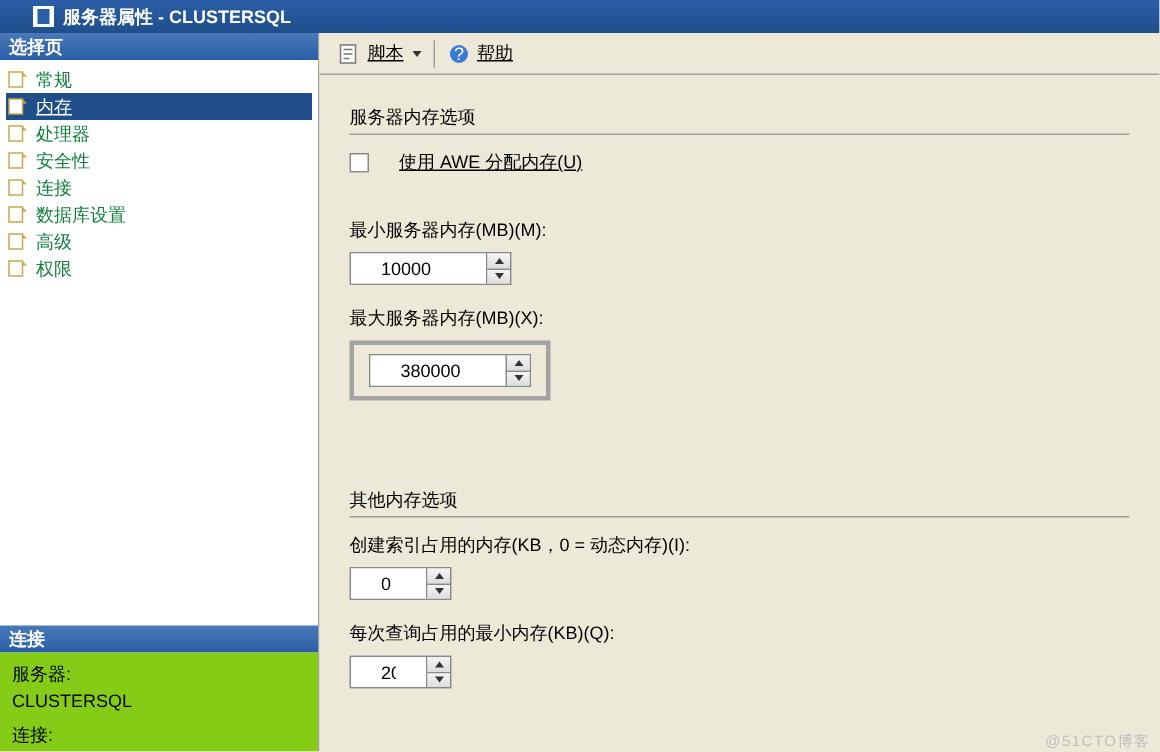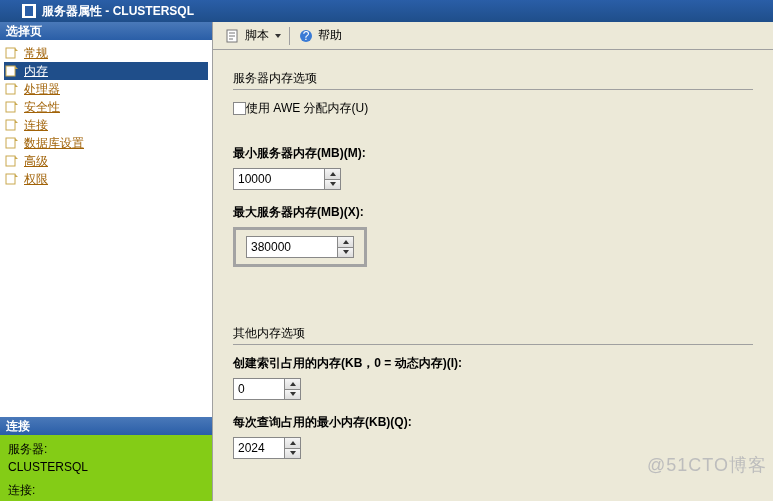--- a/index.html
+++ b/index.html
@@ -10,48 +10,48 @@
   .titlebar-icon::after { content:""; width:8px; height:10px; background:#2a5ea7; }
   .body-row { display: flex; flex: 1; min-height: 0; justify-content: space-between; }
   .sidebar { width: 213px; background: #fff; display: flex; flex-direction: column; border-right: 1px solid #a0a0a0; }
   .panel-header { background: linear-gradient(#4a79b9,#2a5ea7); color: #fff; height: 18px; line-height: 18px; padding-left: 6px; font-weight: bold; }
   .nav-list { flex: none; background: #fff; padding: 4px 4px; }
   .nav-item { display: flex; align-items: center; height: 18px; cursor: pointer; }
   .nav-item.selected { background: #1f4e8a; color:#fff; }
   .nav-item.selected .nav-label { color:#fff; }
   .nav-icon { width:16px; height:14px; margin-right:4px; display:inline-flex; align-items:center; justify-content:center; }
   .nav-icon svg { width:14px; height:12px; }
-  .nav-label { color:#a16207; text-decoration: underline; }
+  .nav-label { color:#15803d; }
   .nav-item.selected .nav-label { text-decoration: underline; color:#fff; }
   .sidebar-spacer { flex: 1; background:#fff; }
   .conn-block { padding: 6px 24px 0 8px; background:#84cc16; }
   .conn-label { margin-bottom:2px; }
   .content { flex:1; background: #ece9d8; display:flex; flex-direction:column; }
-  .toolbar { height: 28px; border-bottom: 1px solid #a0a0a0; display:flex; align-items:center; padding: 0 8px; gap:0; background:#ece9d8; }
+  .toolbar { height: 28px; border-bottom: 1px solid #a0a0a0; display:flex; align-items:center; padding: 0 8px; gap:0; background:#ece9d8;text-decoration:underline; }
   .tb-btn { display:flex; align-items:center; gap:4px; padding:2px 4px; cursor:pointer; }
   .tb-icon { width:16px; height:16px; display:inline-flex; align-items:center; justify-content:center; }
   .tb-sep { width:1px; height:18px; background:#a0a0a0; margin:0 4px; }
   .content-body { padding: 16px 20px; flex:1; position:relative; }
   .section-header { margin: 4px 0 10px 0; }
   .under-line { border-top:1px solid #a0a0a0; margin-top:2px; }
-  .checkbox-row { display:flex; align-items:center; gap:0; margin-bottom: 28px; }
+  .checkbox-row { display:flex; align-items:center; gap:20px; margin-bottom: 28px; text-decoration: underline; }
   .checkbox { width:13px; height:13px; border:1px solid #888; background:#fff; }
-  .field-label { margin-bottom:6px;font-weight:bold; }
+  .field-label { margin-bottom:6px; }
   .spinner-wrap { display:inline-flex; border:1px solid #888; height:22px; background:#fff; }
-  .spinner-input { border:none; outline:none; width:90px; padding:0 4px; font-size:12px; background:#fff; }
+  .spinner-input { border:none; outline:none; width:90px; padding:0 20px; font-size:12px; background:#fff; }
   .spinner-btns { width:16px; border-left:1px solid #888; display:flex; flex-direction:column; }
   .spin-up,.spin-down { flex:1; background:linear-gradient(#f5f5f5,#ddd); display:flex; align-items:center; justify-content:center; cursor:pointer; }
   .spin-up { border-bottom:1px solid #888; }
   .spin-arrow { width:0;height:0;border-left:3px solid transparent;border-right:3px solid transparent; }
   .spin-up .spin-arrow { border-bottom:4px solid #333; }
   .spin-down .spin-arrow { border-top:4px solid #333; }
   .highlight-box { border:3px solid #a3a3a3; padding:6px 10px; display:inline-block; }
   .small-spinner .spinner-input { width:50px; }
   .block { margin-bottom: 14px; }
-  .watermark { position:absolute; right:6px; bottom:24px; color:#bdbdbd; font-size:18px; letter-spacing:1px; pointer-events:none; }
+  .watermark { position:absolute; right:6px; bottom:0; color:#bdbdbd; font-size:10px; letter-spacing:1px; pointer-events:none; }
   .dropdown-arrow { width:0;height:0;border-left:3px solid transparent;border-right:3px solid transparent;border-top:4px solid #333;margin-left:2px;}
 </style>
 </head>
 <body>
 
 <div class="window">
   <div class="titlebar">
     <span class="titlebar-icon"></span>
     <span>服务器属性 - CLUSTERSQL</span>
   </div>

